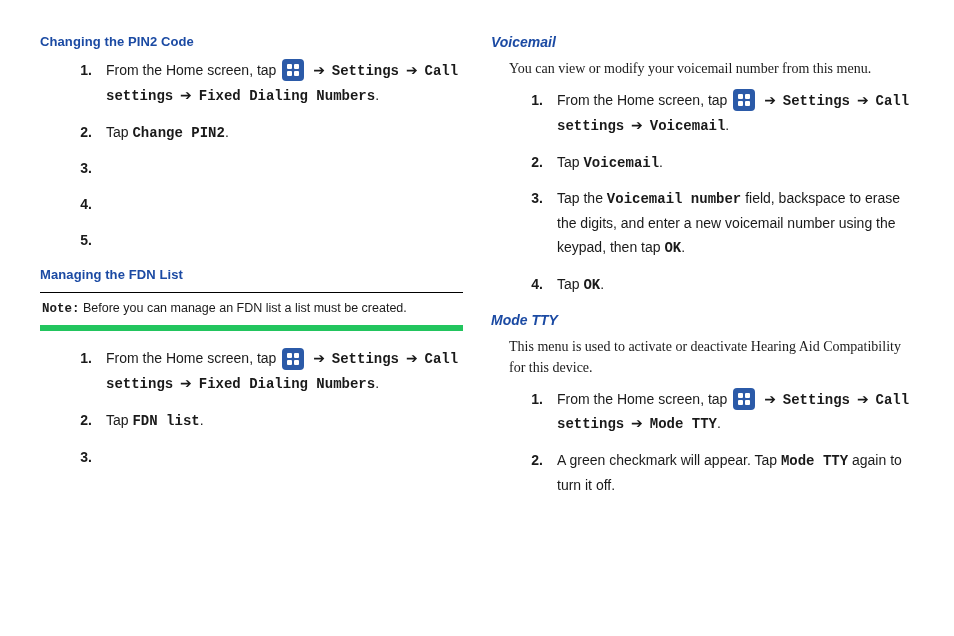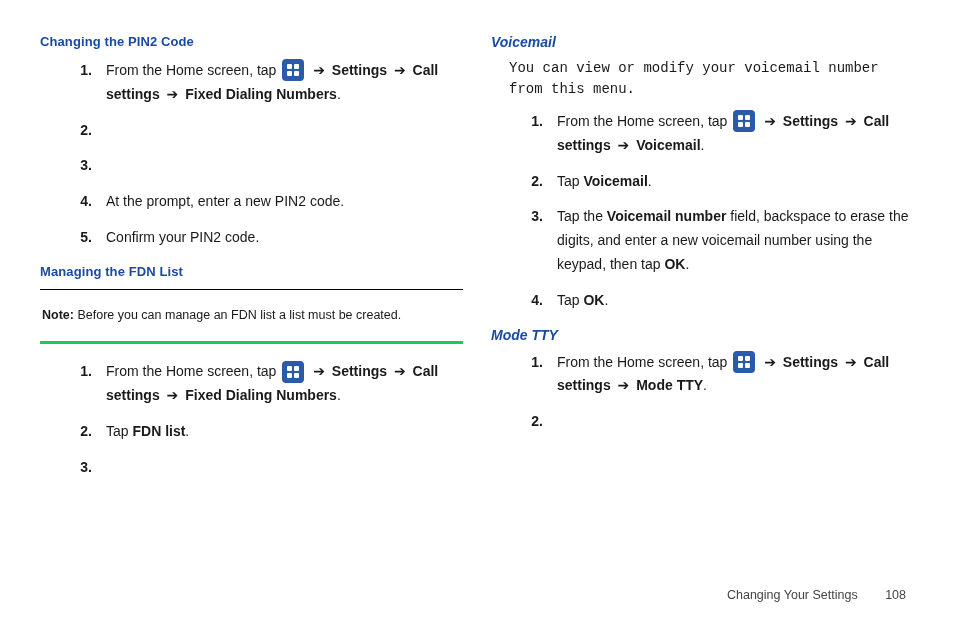--- a/index.html
+++ b/index.html
@@ -38,21 +38,21 @@
     color: #1b4aa3;
     font-weight: bold;
     font-style: italic;
     font-size: 14px;
     margin: 0 0 8px 0;
   }
   .body-para {
     margin: 0 0 10px 18px;
     line-height: 1.5;
     font-size: 14px;
-    font-family: Liberation Mono, monospace;
+    font-family: Liberation Serif, serif;
     font-stretch: condensed;
   }
   ol.steps {
     list-style: none;
     padding: 0;
     margin: 0 0 14px 0;
   }
   ol.steps > li {
     display: flex;
     align-items: flex-start;
@@ -62,43 +62,43 @@
   }
   ol.steps > li .num {
     flex: 0 0 52px;
     text-align: right;
     font-weight: bold;
     padding-right: 14px;
   }
   ol.steps > li .txt {
     flex: 1;
   }
-  b { font-weight: bold; }
+  b { font-weight: bold; font-family: Liberation Mono, monospace; }
   .arrow {
     display: inline-block;
     margin: 0 3px;
   }
   .apps-icon {
     display: inline-flex;
     vertical-align: middle;
     width: 22px;
     height: 22px;
     background: #2b5aa8;
     border-radius: 4px;
     align-items: center;
     justify-content: center;
     margin: 0 2px;
     position: relative;
     top: -1px;
   }
   .apps-icon svg { width: 14px; height: 14px; }
   .note-box {
     border-top: 1px solid #000;
-    border-bottom: 3px solid #22c55e;
-    padding: 17px 2px;
+    border-bottom: 6px solid #22c55e;
+    padding: 7px 2px;
     margin: 10px 0 16px 0;
     font-size: 12.5px;
     line-height: 1.4;
   }
   .note-box b { font-weight: bold; }
   .footer {
     position: absolute;
     bottom: 34px;
     right: 48px;
     font-size: 12.5px;
@@ -123,31 +123,30 @@
                 <svg viewBox="0 0 14 14">
                   <rect x="1" y="1" width="5" height="5" rx="1" fill="#fff"></rect>
                   <rect x="8" y="1" width="5" height="5" rx="1" fill="#fff"></rect>
                   <rect x="1" y="8" width="5" height="5" rx="1" fill="#fff"></rect>
                   <rect x="8" y="8" width="5" height="5" rx="1" fill="#fff"></rect>
                 </svg>
               </span> <span class="arrow">➔</span> <b>Settings</b> <span class="arrow">➔</span> <b>Call settings</b> <span class="arrow">➔</span> <b>Fixed Dialing Numbers</b>.</span>
           </li>
           <li>
             <span class="num">2.</span>
+            <span class="txt">Tap <b>Change PIN2</b>.</span>
           </li>
           <li>
             <span class="num">3.</span>
           </li>
           <li>
             <span class="num">4.</span>
-            <span class="txt">At the prompt, enter a new PIN2 code.</span>
           </li>
           <li>
             <span class="num">5.</span>
-            <span class="txt">Confirm your PIN2 code.</span>
           </li>
         </ol>
 
       <div class="heading-blue">Managing the FDN List</div>
 
       <div class="note-box">
         <b>Note:</b><span> Before you can manage an FDN list a list must be created.</span>
       </div>
 
       <ol class="steps">
@@ -195,37 +194,35 @@
             <span class="num">3.</span>
             <span class="txt">Tap the <b>Voicemail number</b> field, backspace to erase the digits, and enter a new voicemail number using the keypad, then tap <b>OK</b>.</span>
           </li>
           <li>
             <span class="num">4.</span>
             <span class="txt">Tap <b>OK</b>.</span>
           </li>
         </ol>
 
       <div class="heading-blue-italic">Mode TTY</div>
+      <p class="body-para">This menu is used to activate or deactivate Hearing Aid Compatibility for this device.</p>
       <ol class="steps">
           <li>
             <span class="num">1.</span>
             <span class="txt">From the Home screen, tap <span class="apps-icon">
                 <svg viewBox="0 0 14 14">
                   <rect x="1" y="1" width="5" height="5" rx="1" fill="#fff"></rect>
                   <rect x="8" y="1" width="5" height="5" rx="1" fill="#fff"></rect>
                   <rect x="1" y="8" width="5" height="5" rx="1" fill="#fff"></rect>
                   <rect x="8" y="8" width="5" height="5" rx="1" fill="#fff"></rect>
                 </svg>
               </span> <span class="arrow">➔</span> <b>Settings</b> <span class="arrow">➔</span> <b>Call settings</b> <span class="arrow">➔</span> <b>Mode TTY</b>.</span>
           </li>
           <li>
             <span class="num">2.</span>
+            <span class="txt">A green checkmark will appear. Tap <b>Mode TTY</b> again to turn it off.</span>
           </li>
         </ol>
     </div>
 
   </div>
 
-  <div class="footer">
-    <span>Changing Your Settings</span>
-    <span class="pg">108</span>
-  </div>
 </div>
 
 </body></html>

